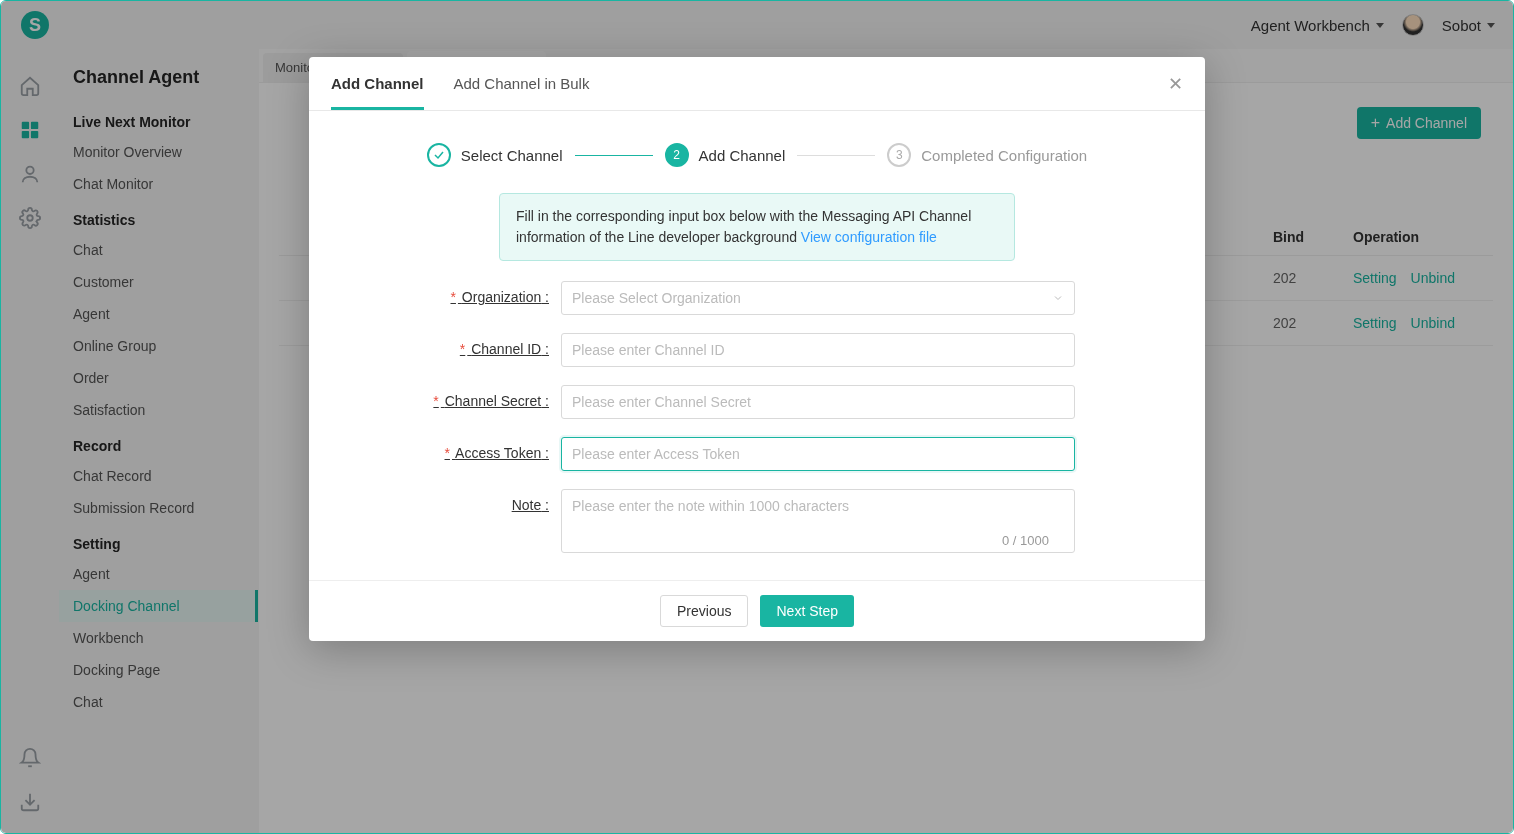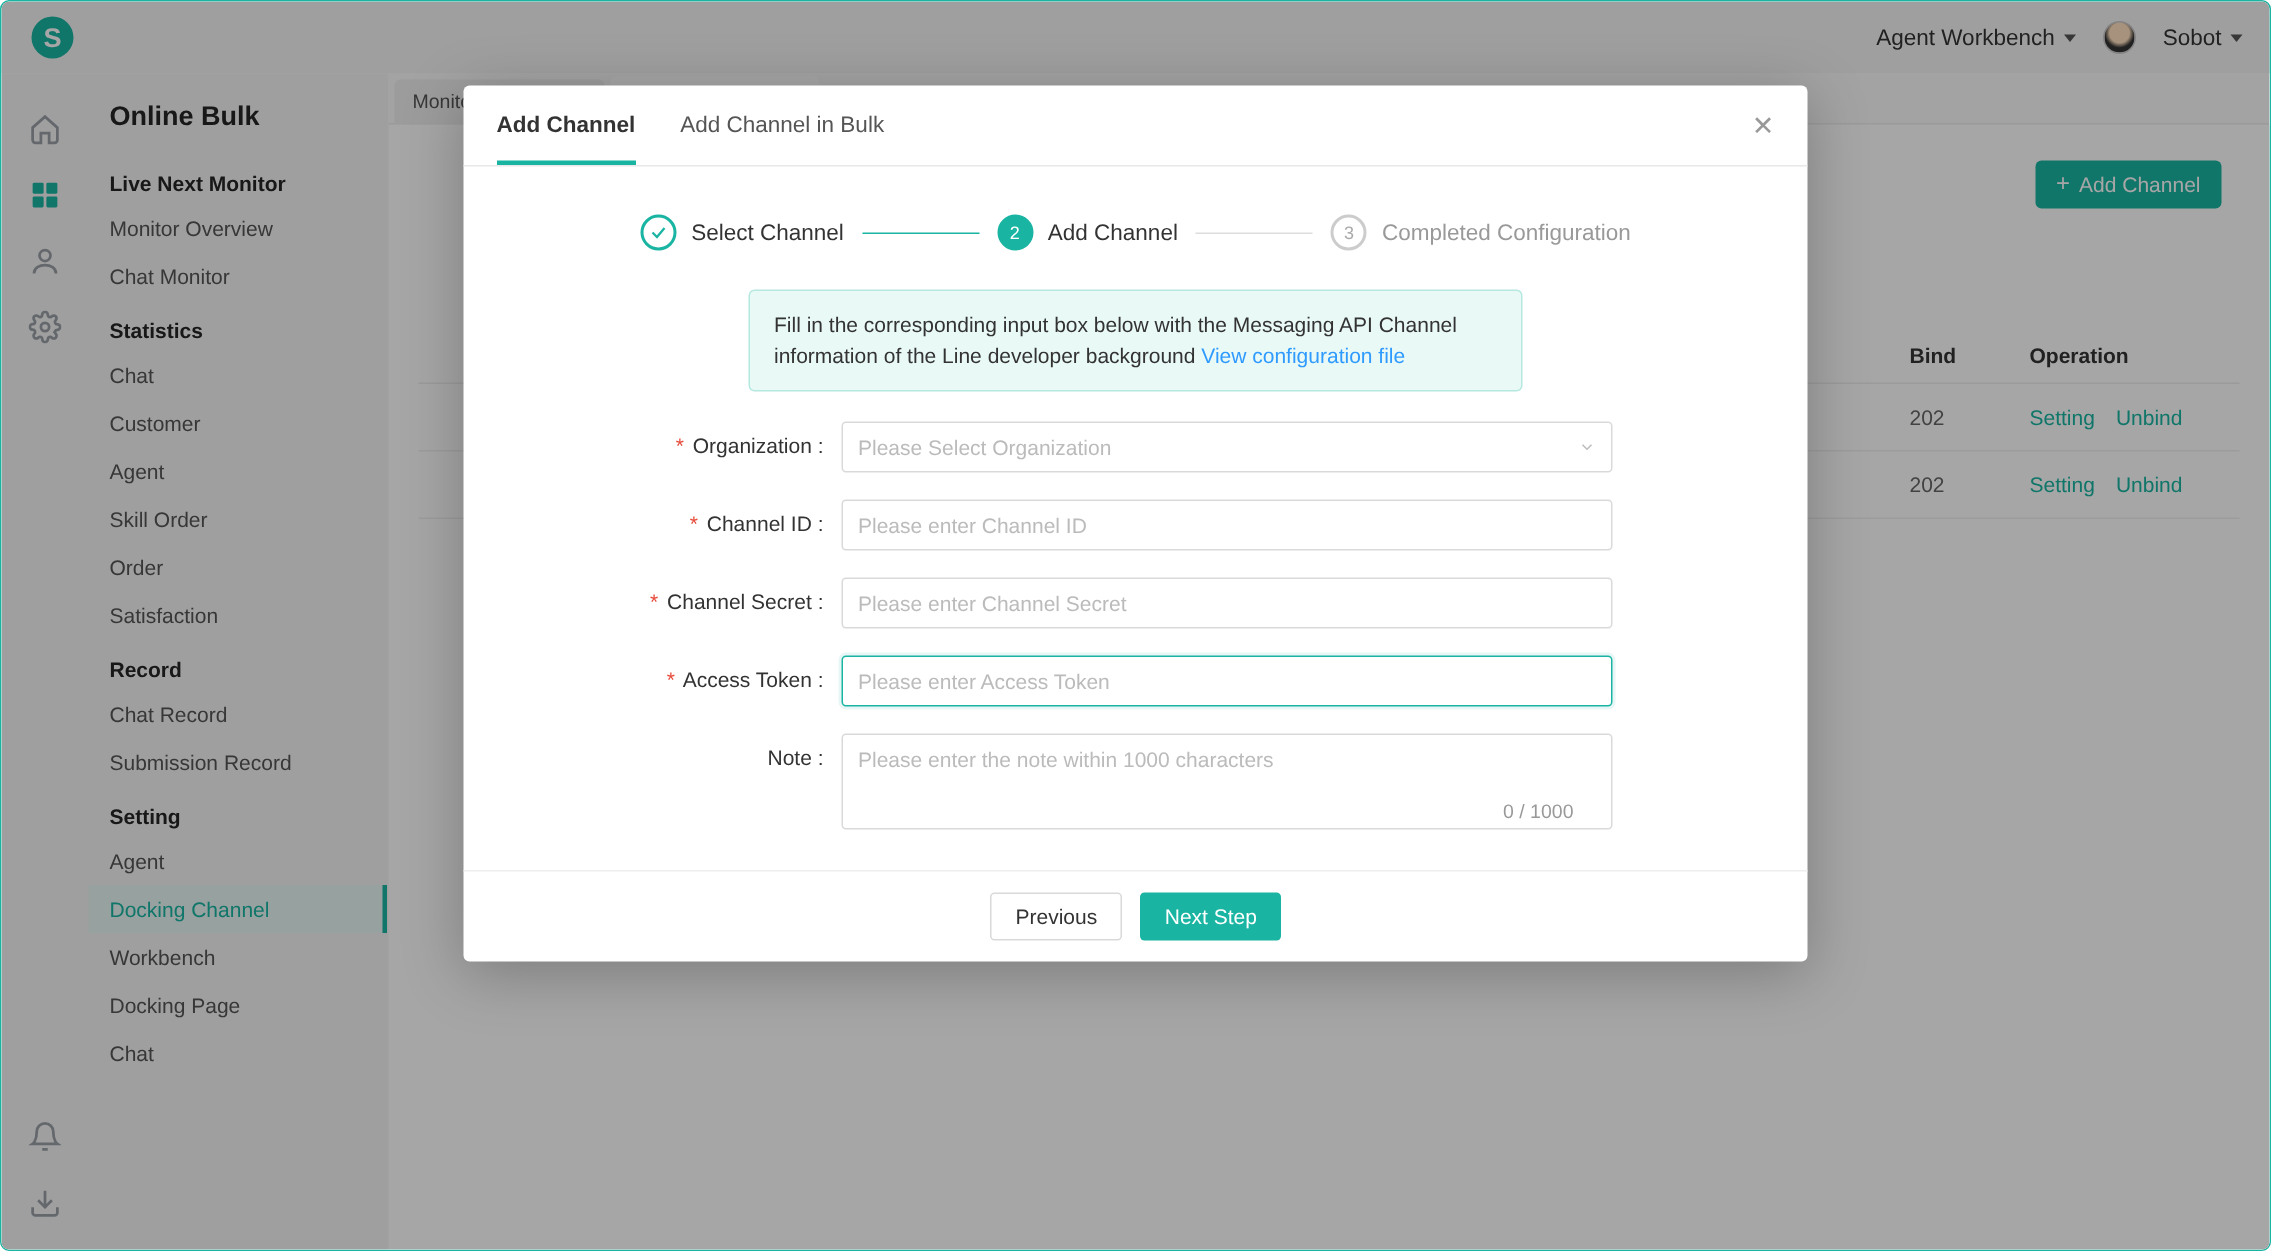--- a/index.html
+++ b/index.html
@@ -142,21 +142,21 @@
   
   .callout {
     margin: 4px auto 20px; width: 516px;
     background:#e9f9f6; border:1px solid #b5e8e0; border-radius:4px;
     padding:12px 16px; color:#333; font-size:14px; line-height:1.5;
   }
   .callout a { color:#2f9bff; cursor:pointer; }
   
   .form { display:flex; flex-direction:column; gap:18px; padding: 0 130px 24px 90px;}
   .field { display:flex; align-items:flex-start; gap:12px; }
-  .field-label { width:150px; text-align:right; padding-top:8px; color:#333; font-size:14px;}
+  .field-label { width:150px; text-align:right; padding-top:8px; color:#333; font-size:14px;text-decoration:underline;}
   .req { color:#e74c3c; margin-right:2px; }
   .colon { color:#333; }
   .input, .select, .textarea {
     flex:1; border:1px solid #d9d9d9; border-radius:3px;
     padding:8px 10px; font-size:14px; color:#333;
     font-family:inherit;
   }
   .input::placeholder, .textarea::placeholder, .select-placeholder { color:#bbb; }
   .input.focus { border-color:#19b5a2; box-shadow:0 0 0 2px rgba(25,181,162,0.1);}
   .select {
@@ -218,31 +218,31 @@
         </svg>
       <svg class="rail-icon" viewBox="0 0 24 24" fill="none" stroke="currentColor" stroke-width="2">
           <path d="M21 15v4a2 2 0 0 1-2 2H5a2 2 0 0 1-2-2v-4"></path>
           <path d="M7 10l5 5 5-5"></path>
           <path d="M12 15V3"></path>
         </svg>
     </div>
   </div>
 
   <div class="sidebar">
-    <div class="page-title">Online Bulk</div>
+    <div class="page-title">Channel Agent</div>
 
     <div class="group-label">Live Next Monitor</div>
     <a class="side-item">Monitor Overview</a>
     <a class="side-item">Chat Monitor</a>
 
     <div class="group-label">Statistics</div>
     <a class="side-item">Chat</a>
     <a class="side-item">Customer</a>
     <a class="side-item">Agent</a>
-    <a class="side-item">Skill Order</a>
+    <a class="side-item">Online Group</a>
     <a class="side-item">Order</a>
     <a class="side-item">Satisfaction</a>
 
     <div class="group-label">Record</div>
     <a class="side-item">Chat Record</a>
     <a class="side-item">Submission Record</a>
 
     <div class="group-label">Setting</div>
     <a class="side-item">Agent</a>
     <a class="side-item active">Docking Channel</a>

